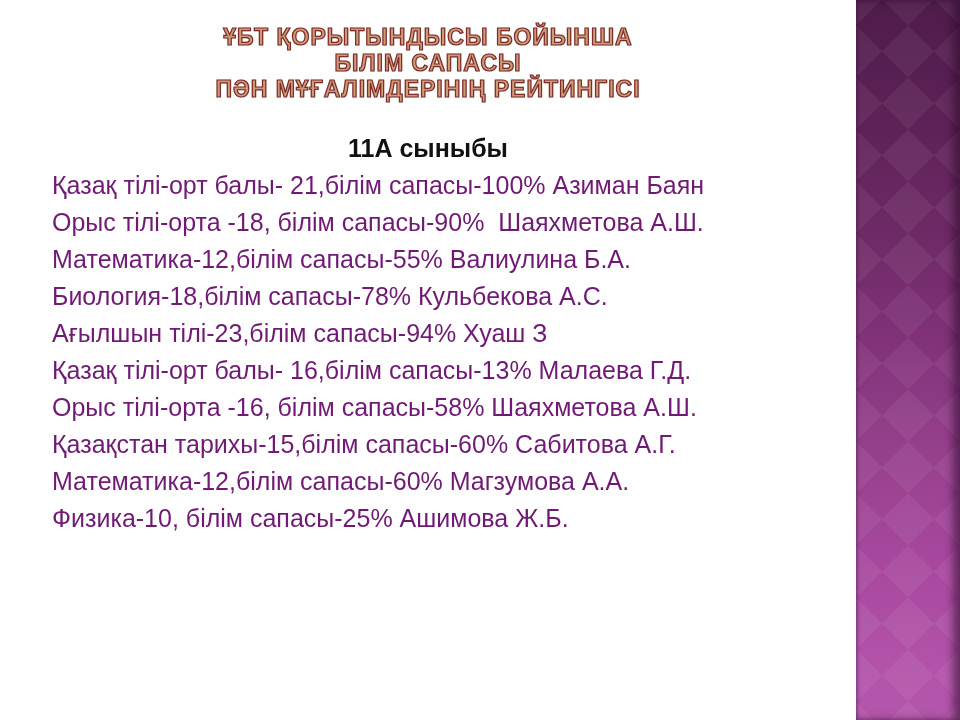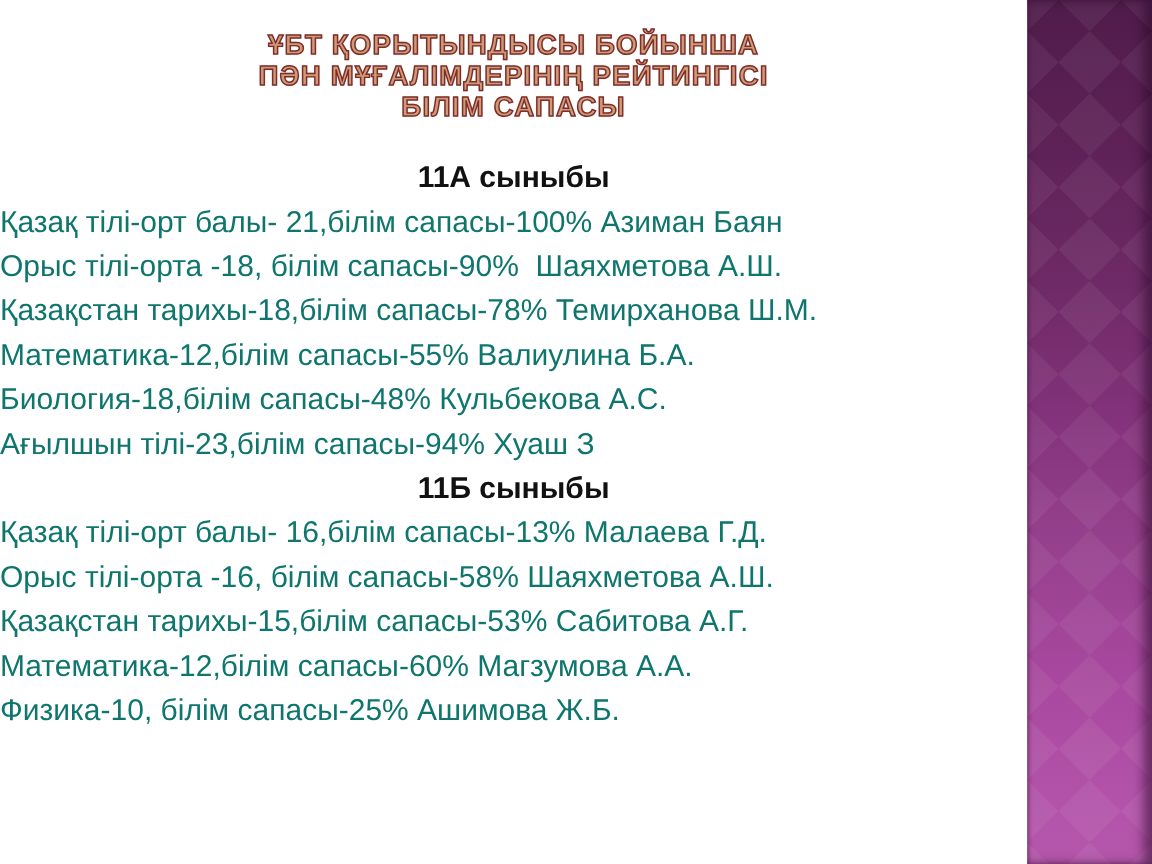--- a/index.html
+++ b/index.html
@@ -49,21 +49,22 @@
     font-size: 25px;
     line-height: 37px;
     font-weight: bold;
     color: #111111;
     text-align: center;
     white-space: pre-wrap;
   }
   .rating-row {
     font-size: 25px;
     line-height: 37px;
-    color: #0f766e;
+    color: #701a75;
+    padding-left: 52px;
     white-space: pre-wrap;
   }
 
   
   .side-bar {
     position: absolute;
     top: 0;
     right: 0;
     width: 104px;
     height: 720px;
@@ -75,38 +76,36 @@
     box-shadow: inset -7px 0 9px rgba(42,6,40,0.55), inset 2px 0 3px rgba(60,12,56,0.35);
   }
 </style>
 </head>
 <body>
 
 <div class="slide">
 
   <div class="title-block">
     <div class="title-line">ҰБТ ҚОРЫТЫНДЫСЫ БОЙЫНША</div>
+    <div class="title-line">БІЛІМ САПАСЫ</div>
     <div class="title-line">ПӘН МҰҒАЛІМДЕРІНІҢ РЕЙТИНГІСІ</div>
-    <div class="title-line">БІЛІМ САПАСЫ</div>
   </div>
 
   <div class="content-block">
 
     <div class="class-heading">11А сыныбы</div>
     <div class="rating-row">Қазақ тілі-орт балы- 21,білім сапасы-100% Азиман Баян</div>
     <div class="rating-row">Орыс тілі-орта -18, білім сапасы-90%  Шаяхметова А.Ш.</div>
-    <div class="rating-row">Қазақстан тарихы-18,білім сапасы-78% Темирханова Ш.М.</div>
     <div class="rating-row">Математика-12,білім сапасы-55% Валиулина Б.А.</div>
-    <div class="rating-row">Биология-18,білім сапасы-48% Кульбекова А.С.</div>
+    <div class="rating-row">Биология-18,білім сапасы-78% Кульбекова А.С.</div>
     <div class="rating-row">Ағылшын тілі-23,білім сапасы-94% Хуаш З</div>
 
-    <div class="class-heading">11Б сыныбы</div>
     <div class="rating-row">Қазақ тілі-орт балы- 16,білім сапасы-13% Малаева Г.Д.</div>
     <div class="rating-row">Орыс тілі-орта -16, білім сапасы-58% Шаяхметова А.Ш.</div>
-    <div class="rating-row">Қазақстан тарихы-15,білім сапасы-53% Сабитова А.Г.</div>
+    <div class="rating-row">Қазақстан тарихы-15,білім сапасы-60% Сабитова А.Г.</div>
     <div class="rating-row">Математика-12,білім сапасы-60% Магзумова А.А.</div>
     <div class="rating-row">Физика-10, білім сапасы-25% Ашимова Ж.Б.</div>
 
   </div>
 
   <div class="side-bar"></div>
 
 </div>
 
 </body></html>

